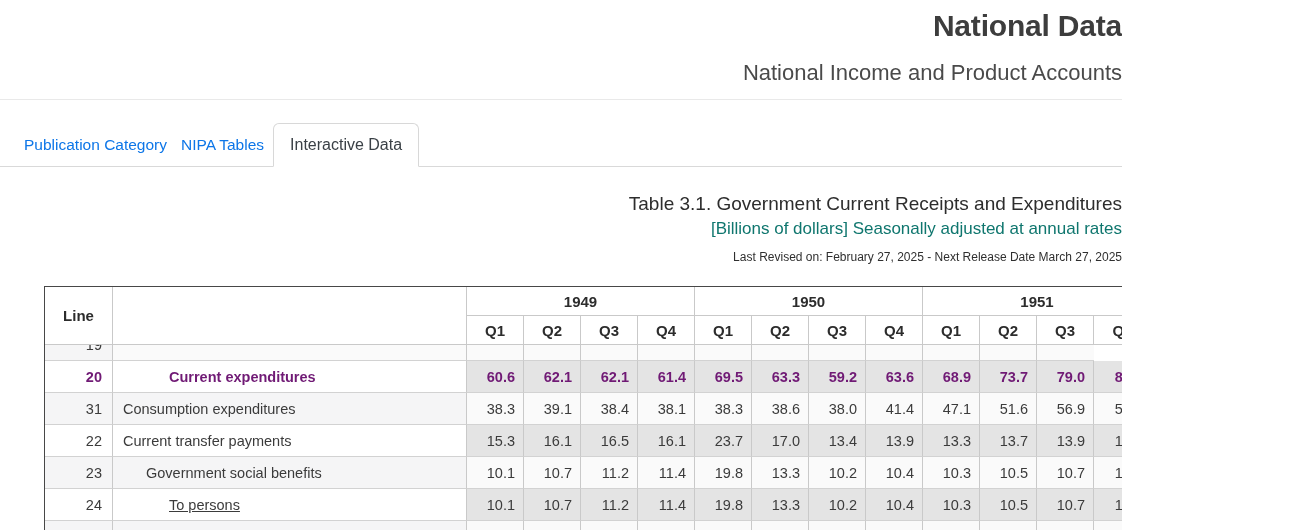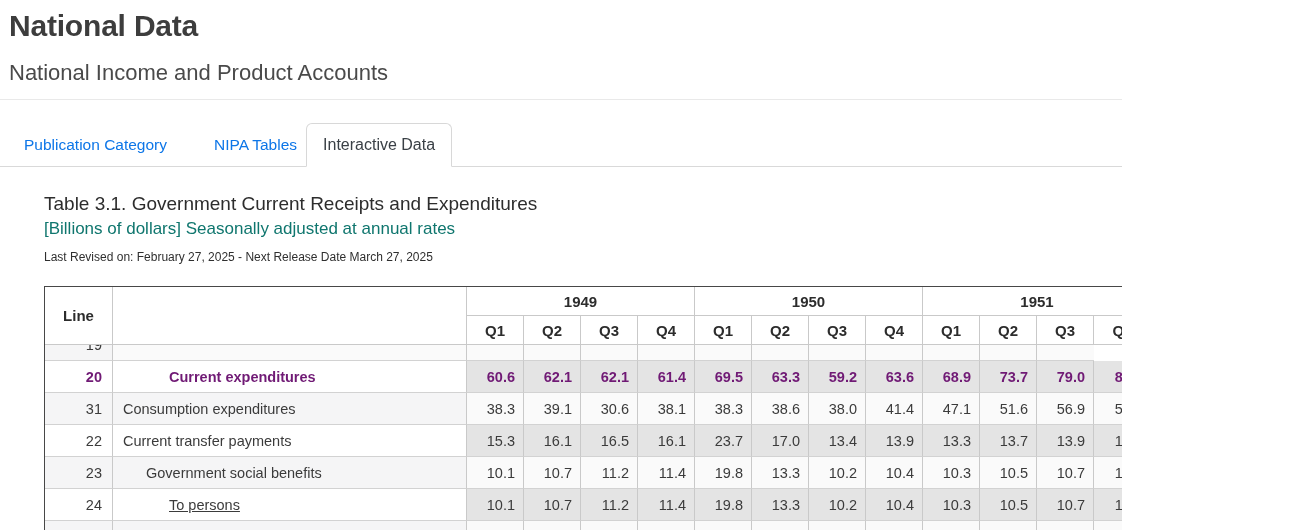--- a/index.html
+++ b/index.html
@@ -7,29 +7,29 @@
     --stripe-light:#f5f5f6;
     --stripe-light-data:#fafafa;
     --data-shade:#e4e4e4;
     --cell-border:#c9c9c9;
     --row-border:#d2d2d2;
     --outer-border:#474747;
   }
   *{box-sizing:border-box;}
   html,body{margin:0;padding:0;background:#fff;}
   body{font-family:"Liberation Sans",sans-serif;color:#333;}
-  .page{position:relative;width:1122px;height:530px;background:#fff;overflow:hidden;}
+  .page{position:relative;width:1122px;height:530px;background:#fff;overflow:hidden;text-align:right;}
 
   .page-title{margin:0;padding:9px 0 0 9px;font-size:30px;font-weight:600;color:#3d3d3d;letter-spacing:-0.2px;}
   .page-subtitle{margin:0;padding:17px 0 0 9px;font-size:22px;font-weight:400;color:#4a4a4a;}
   .header-divider{margin-top:13px;border-bottom:1px solid #e9e9e9;}
 
   .tabbar{display:flex;align-items:stretch;height:44px;margin-top:23px;padding-left:24px;border-bottom:1px solid #d9d9d9;}
   .tab-link{display:flex;align-items:center;color:var(--link-blue);font-size:15.5px;text-decoration:none;cursor:pointer;}
-  .tab-link.gap-lg{margin-right:47px;}
+  .tab-link.gap-lg{margin-right:14px;}
   .tab-link.gap-sm{margin-right:9px;}
   .tab-active{display:flex;align-items:center;padding:0 16px;background:#fff;border:1px solid #d8d8d8;border-bottom:1px solid #fff;margin-bottom:-1px;border-radius:6px 6px 0 0;font-size:16px;color:#3a4046;}
 
   .content{padding-left:44px;}
   .table-title{margin-top:26px;font-size:19px;font-weight:500;color:#2d2d2d;}
   .table-subtitle{margin-top:4px;font-size:17px;color:#0f766e;}
   .revised-note{margin-top:11px;font-size:12px;color:#2f2f2f;}
 
   .nipa-table{margin-top:22px;width:1108px;border:1px solid var(--outer-border);background:#fff;}
   .t-grid{display:grid;grid-template-columns:68px 354px repeat(12,57px);}
@@ -121,21 +121,21 @@
               <div class="c val">68.9</div>
               <div class="c val">73.7</div>
               <div class="c val">79.0</div>
               <div class="c val last">81.7</div>
             </div>
             <div class="t-row row-light">
               <div class="c line">31</div>
               <div class="c desc" style="padding-left: 10px;">Consumption expenditures</div>
               <div class="c val">38.3</div>
               <div class="c val">39.1</div>
-              <div class="c val">30.6</div>
+              <div class="c val">38.4</div>
               <div class="c val">38.1</div>
               <div class="c val">38.3</div>
               <div class="c val">38.6</div>
               <div class="c val">38.0</div>
               <div class="c val">41.4</div>
               <div class="c val">47.1</div>
               <div class="c val">51.6</div>
               <div class="c val">56.9</div>
               <div class="c val last">59.2</div>
             </div>

